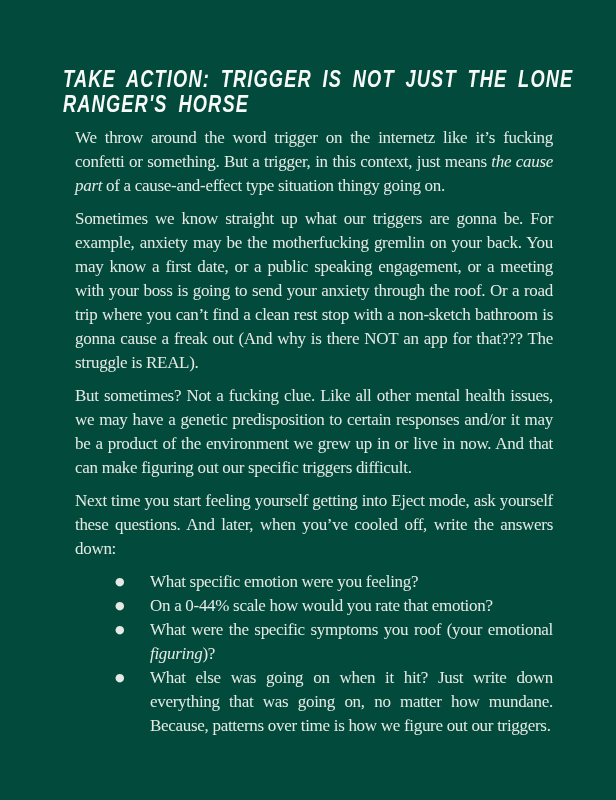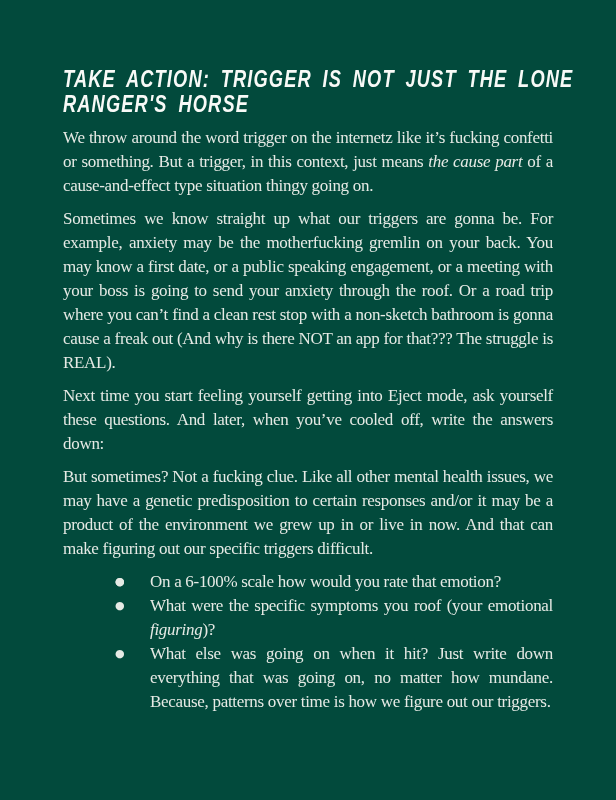--- a/index.html
+++ b/index.html
@@ -35,21 +35,21 @@
   }
   .body-text, .list-item {
     font-family: "Liberation Serif", serif;
     font-size: 17px;
     line-height: 24px;
     color: #E6EAE5;
     text-align: justify;
     letter-spacing: -0.3px;
   }
   p.body-text {
-    margin: 0 0 9px 0;
+    margin: 0 0 9px 12px;
   }
   ul.questions-list {
     list-style: none;
     margin: 0;
     padding: 0;
   }
   .list-item {
     position: relative;
     padding-left: 87px;
   }
@@ -73,31 +73,32 @@
 
   <h1 class="heading">
     <span class="heading-line">TAKE ACTION: TRIGGER IS NOT JUST THE LONE</span>
     <span class="heading-line">RANGER'S HORSE</span>
   </h1>
 
   <p class="body-text"><span>We throw around the word trigger on the internetz like it’s fucking confetti or something. But a trigger, in this context, just means </span><em>the cause part</em><span> of a cause-and-effect type situation thingy going on.</span></p>
 
   <p class="body-text">Sometimes we know straight up what our triggers are gonna be. For example, anxiety may be the motherfucking gremlin on your back. You may know a first date, or a public speaking engagement, or a meeting with your boss is going to send your anxiety through the roof. Or a road trip where you can’t find a clean rest stop with a non-sketch bathroom is gonna cause a freak out (And why is there NOT an app for that??? The struggle is REAL).</p>
 
+  <p class="body-text">But sometimes? Not a fucking clue. Like all other mental health issues, we may have a genetic predisposition to certain responses and/or it may be a product of the environment we grew up in or live in now. And that can make figuring out our specific triggers difficult.</p>
+
   <p class="body-text">Next time you start feeling yourself getting into Eject mode, ask yourself these questions. And later, when you’ve cooled off, write the answers down:</p>
-
-  <p class="body-text">But sometimes? Not a fucking clue. Like all other mental health issues, we may have a genetic predisposition to certain responses and/or it may be a product of the environment we grew up in or live in now. And that can make figuring out our specific triggers difficult.</p>
 
   <ul class="questions-list">
     <li class="list-item">
       <span class="bullet-dot">●</span>
+      <span>What specific emotion were you feeling?</span>
     </li>
     <li class="list-item">
       <span class="bullet-dot">●</span>
-      <span>On a 6-100% scale how would you rate that emotion?</span>
+      <span>On a 0-44% scale how would you rate that emotion?</span>
     </li>
     <li class="list-item">
       <span class="bullet-dot">●</span><span>What were the specific symptoms you roof (your emotional </span><em>figuring</em><span>)?</span>
     </li>
     <li class="list-item">
       <span class="bullet-dot">●</span>
       <span>What else was going on when it hit? Just write down everything that was going on, no matter how mundane. Because, patterns over time is how we figure out our triggers.</span>
     </li>
   </ul>
 

